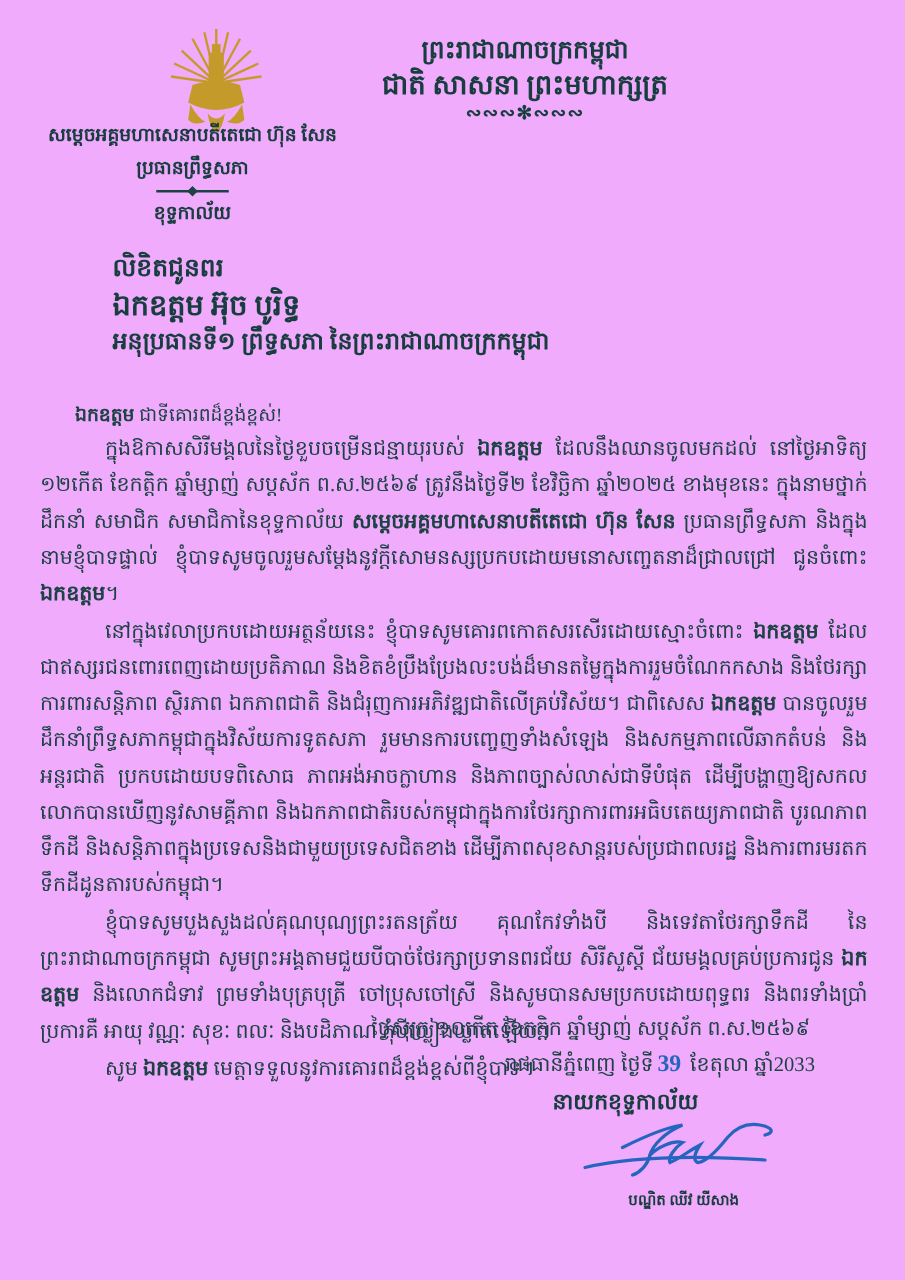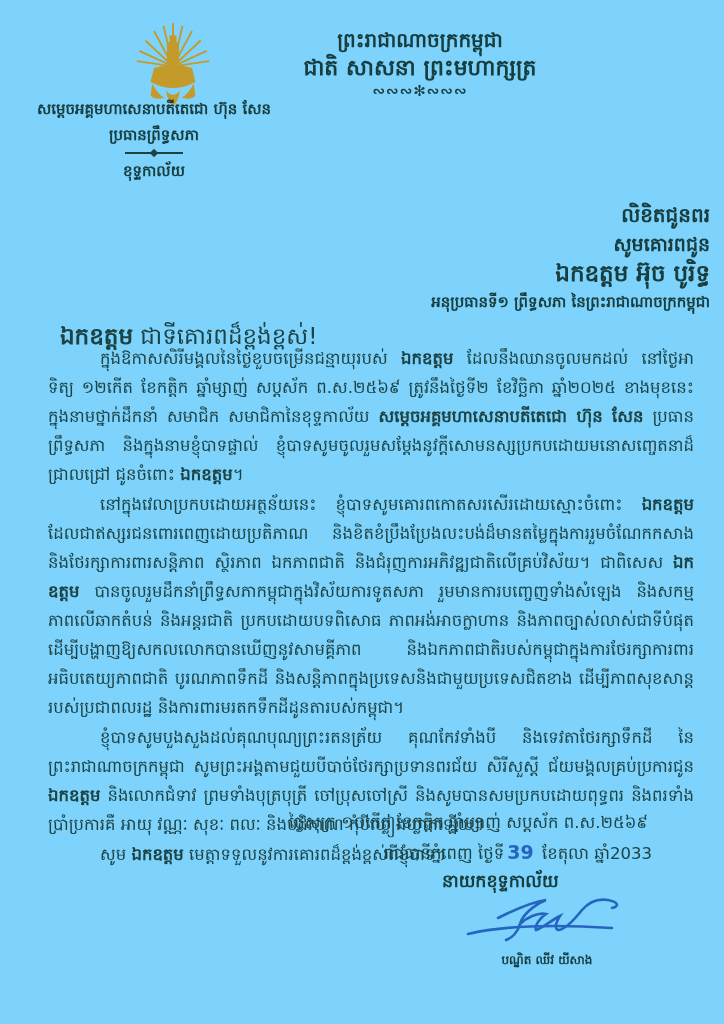--- a/index.html
+++ b/index.html
@@ -4,22 +4,23 @@
 <style>
   html,body{margin:0;padding:0;}
   body{
     width:724px;height:1024px;
     font-family:"DejaVu Sans", sans-serif;
     position:relative;
     overflow:hidden;
   }
   .page{
     position:absolute;inset:0;
-    background:#7dd3fc;
+    background:#f0abfc;
     color:#1c4244;
+    font-family:Liberation Serif, serif;
   }
   .b{font-weight:bold;}
   .abs{position:absolute;}
   
   .kingdom{
     left:250px;top:26px;width:340px;
     text-align:center;font-weight:bold;color:#173d3f;
   }
   .kingdom .l1{font-size:20px;line-height:28px;}
   .kingdom .l2{font-size:22px;line-height:27px;}
@@ -33,37 +34,37 @@
   .sender-div{
     width:58px;height:2px;background:#1c4244;margin:4px auto 4px auto;position:relative;
   }
   .sender-div:before{
     content:"";position:absolute;left:50%;top:-2px;width:6px;height:6px;
     background:#1c4244;transform:translateX(-50%) rotate(45deg);
   }
   
   .title{
     left:90px;top:200px;width:620px;
-    text-align:right;font-weight:bold;color:#173d3f;
+    text-align:left;font-weight:bold;color:#173d3f;
   }
   .title .t1{font-size:20px;line-height:30px;}
   .title .t2{font-size:19px;line-height:29px;}
   .title .t3{font-size:23px;line-height:29px;}
-  .title .t4{font-size:15px;line-height:29px;}
+  .title .t4{font-size:19px;line-height:29px;}
   
   .salutation{
     left:60px;top:322px;width:600px;
-    font-size:23px;
+    font-size:15px;
   }
   .letter-body{
     left:32px;top:344px;width:662px;
     font-size:16.5px;line-height:29px;
     text-align:justify;
   }
-  .letter-body p{margin:0 0 1px 16px;text-indent:52px;}
+  .letter-body p{margin:0 0 1px 0;text-indent:52px;}
   
   .dateline1{left:248px;top:812px;width:400px;text-align:right;font-size:16.5px;}
   .dateline2{left:260px;top:841px;width:392px;text-align:right;font-size:16.5px;}
   .handwritten-day{
     color:#2565c0;font-weight:bold;font-size:19px;padding:0 3px;
   }
   .signer-title{left:442px;top:870px;width:200px;text-align:left;font-weight:bold;font-size:17.5px;color:#173d3f;}
   .signature{left:462px;top:888px;width:190px;height:66px;}
   .signer-name{left:442px;top:952px;width:210px;text-align:center;font-weight:bold;font-size:12px;color:#173d3f;}
 </style>
@@ -104,21 +105,20 @@
 
   <div class="abs sender">
     <div>សម្តេចអគ្គមហាសេនាបតីតេជោ ហ៊ុន សែន</div>
     <div>ប្រធានព្រឹទ្ធសភា</div>
     <div class="sender-div"></div>
     <div>ខុទ្ទកាល័យ</div>
   </div>
 
   <div class="abs title">
     <div class="t1">លិខិតជូនពរ</div>
-    <div class="t2">សូមគោរពជូន</div>
     <div class="t3">ឯកឧត្តម អ៊ុច បូរិទ្ធ</div>
     <div class="t4">អនុប្រធានទី១ ព្រឹទ្ធសភា នៃព្រះរាជាណាចក្រកម្ពុជា</div>
   </div>
 
   <div class="abs salutation">
     <span class="b">ឯកឧត្តម</span><span> ជាទីគោរពដ៏ខ្ពង់ខ្ពស់!</span>
   </div>
 
   <div class="abs letter-body">
       <p><span>ក្នុងឱកាសសិរីមង្គលនៃថ្ងៃខួបចម្រើនជន្មាយុរបស់ </span><span class="b">ឯកឧត្តម</span><span> ដែលនឹងឈានចូលមកដល់ នៅថ្ងៃអាទិត្យ ១២កើត ខែកត្តិក ឆ្នាំម្សាញ់ សប្តស័ក ព.ស.២៥៦៩ ត្រូវនឹងថ្ងៃទី២ ខែវិច្ឆិកា ឆ្នាំ២០២៥ ខាងមុខនេះ ក្នុងនាមថ្នាក់ដឹកនាំ សមាជិក សមាជិកានៃខុទ្ទកាល័យ </span><span class="b">សម្តេចអគ្គមហាសេនាបតីតេជោ ហ៊ុន សែន</span><span> ប្រធានព្រឹទ្ធសភា និងក្នុងនាមខ្ញុំបាទផ្ទាល់ ខ្ញុំបាទសូមចូលរួមសម្តែងនូវក្តីសោមនស្សប្រកបដោយមនោសញ្ចេតនាដ៏ជ្រាលជ្រៅ ជូនចំពោះ </span><span class="b">ឯកឧត្តម</span><span>។</span></p>

